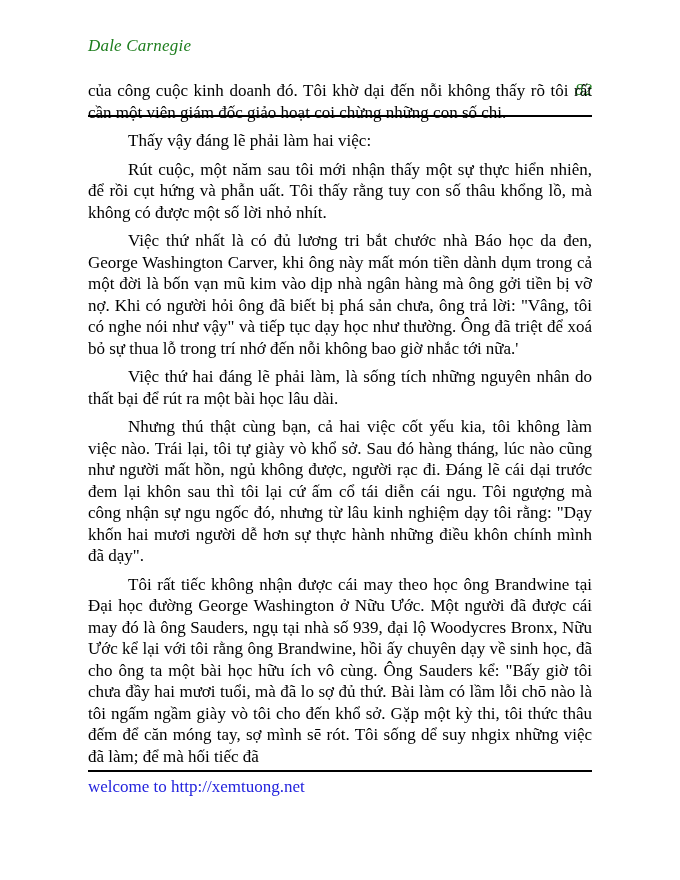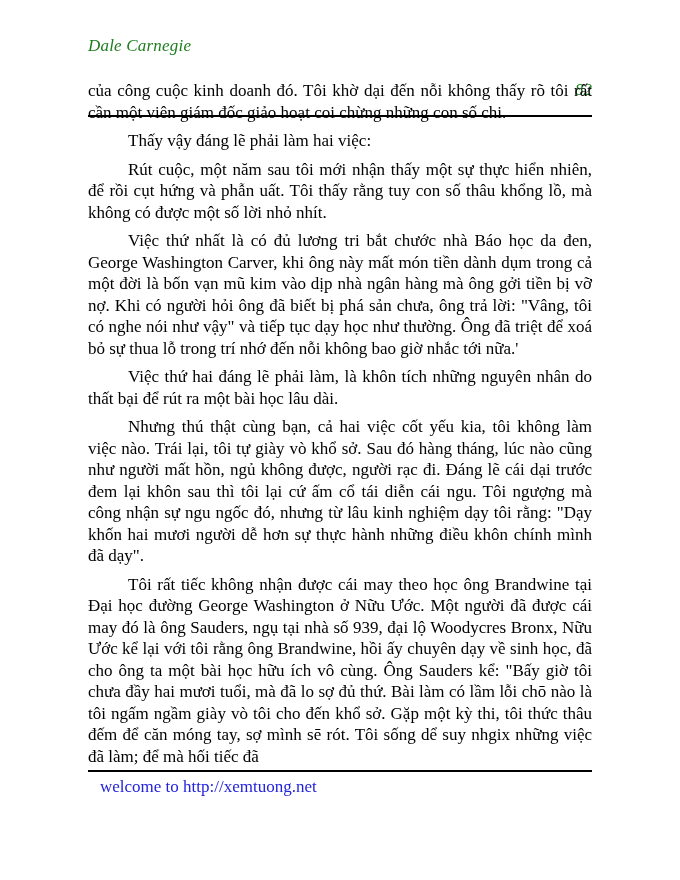--- a/index.html
+++ b/index.html
@@ -50,39 +50,38 @@
     right: 88px;
     top: 770px;
     border-top: 2px solid #000000;
     padding-top: 5px;
     font-size: 17px;
   }
   .footer .site-link {
     color: #2222dd;
     text-decoration: none;
     cursor: pointer;
-    margin-left: 12px;
   }
 </style>
 </head>
 <body>
 
 <div class="page">
 
   <div class="header">
     <span class="author">Dale Carnegie</span>
     <span class="pagenum">82</span>
   </div>
 
   <div class="body">
     <p class="noindent">của công cuộc kinh doanh đó. Tôi khờ dại đến nỗi không thấy rõ tôi rất cần một viên giám đốc giảo hoạt coi chừng những con số chi.</p>
     <p>Thấy vậy đáng lẽ phải làm hai việc:</p>
     <p>Rút cuộc, một năm sau tôi mới nhận thấy một sự thực hiển nhiên, để rồi cụt hứng và phẫn uất. Tôi thấy rằng tuy con số thâu khổng lồ, mà không có được một số lời nhỏ nhít.</p>
     <p>Việc thứ nhất là có đủ lương tri bắt chước nhà Báo học da đen, George Washington Carver, khi ông này mất món tiền dành dụm trong cả một đời là bốn vạn mũ kim vào dịp nhà ngân hàng mà ông gởi tiền bị vỡ nợ. Khi có người hỏi ông đã biết bị phá sản chưa, ông trả lời: "Vâng, tôi có nghe nói như vậy" và tiếp tục dạy học như thường. Ông đã triệt để xoá bỏ sự thua lỗ trong trí nhớ đến nỗi không bao giờ nhắc tới nữa.'</p>
-    <p>Việc thứ hai đáng lẽ phải làm, là khôn tích những nguyên nhân do thất bại để rút ra một bài học lâu dài.</p>
+    <p>Việc thứ hai đáng lẽ phải làm, là sống tích những nguyên nhân do thất bại để rút ra một bài học lâu dài.</p>
     <p>Nhưng thú thật cùng bạn, cả hai việc cốt yếu kia, tôi không làm việc nào. Trái lại, tôi tự giày vò khổ sở. Sau đó hàng tháng, lúc nào cũng như người mất hồn, ngủ không được, người rạc đi. Đáng lẽ cái dại trước đem lại khôn sau thì tôi lại cứ ấm cổ tái diễn cái ngu. Tôi ngượng mà công nhận sự ngu ngốc đó, nhưng từ lâu kinh nghiệm dạy tôi rằng: "Dạy khốn hai mươi người dễ hơn sự thực hành những điều khôn chính mình đã dạy".</p>
     <p>Tôi rất tiếc không nhận được cái may theo học ông Brandwine tại Đại học đường George Washington ở Nữu Ước. Một người đã được cái may đó là ông Sauders, ngụ tại nhà số 939, đại lộ Woodycres Bronx, Nữu Ước kể lại với tôi rằng ông Brandwine, hồi ấy chuyên dạy về sinh học, đã cho ông ta một bài học hữu ích vô cùng. Ông Sauders kể: "Bấy giờ tôi chưa đầy hai mươi tuổi, mà đã lo sợ đủ thứ. Bài làm có lầm lỗi chō nào là tôi ngấm ngầm giày vò tôi cho đến khổ sở. Gặp một kỳ thi, tôi thức thâu đếm để căn móng tay, sợ mình sē rót. Tôi sống dể suy nhgix những việc đã làm; để mà hối tiếc đã</p>
   </div>
 
   <div class="footer">
     <span class="site-link">welcome to http://xemtuong.net</span>
   </div>
 
 </div>
 

